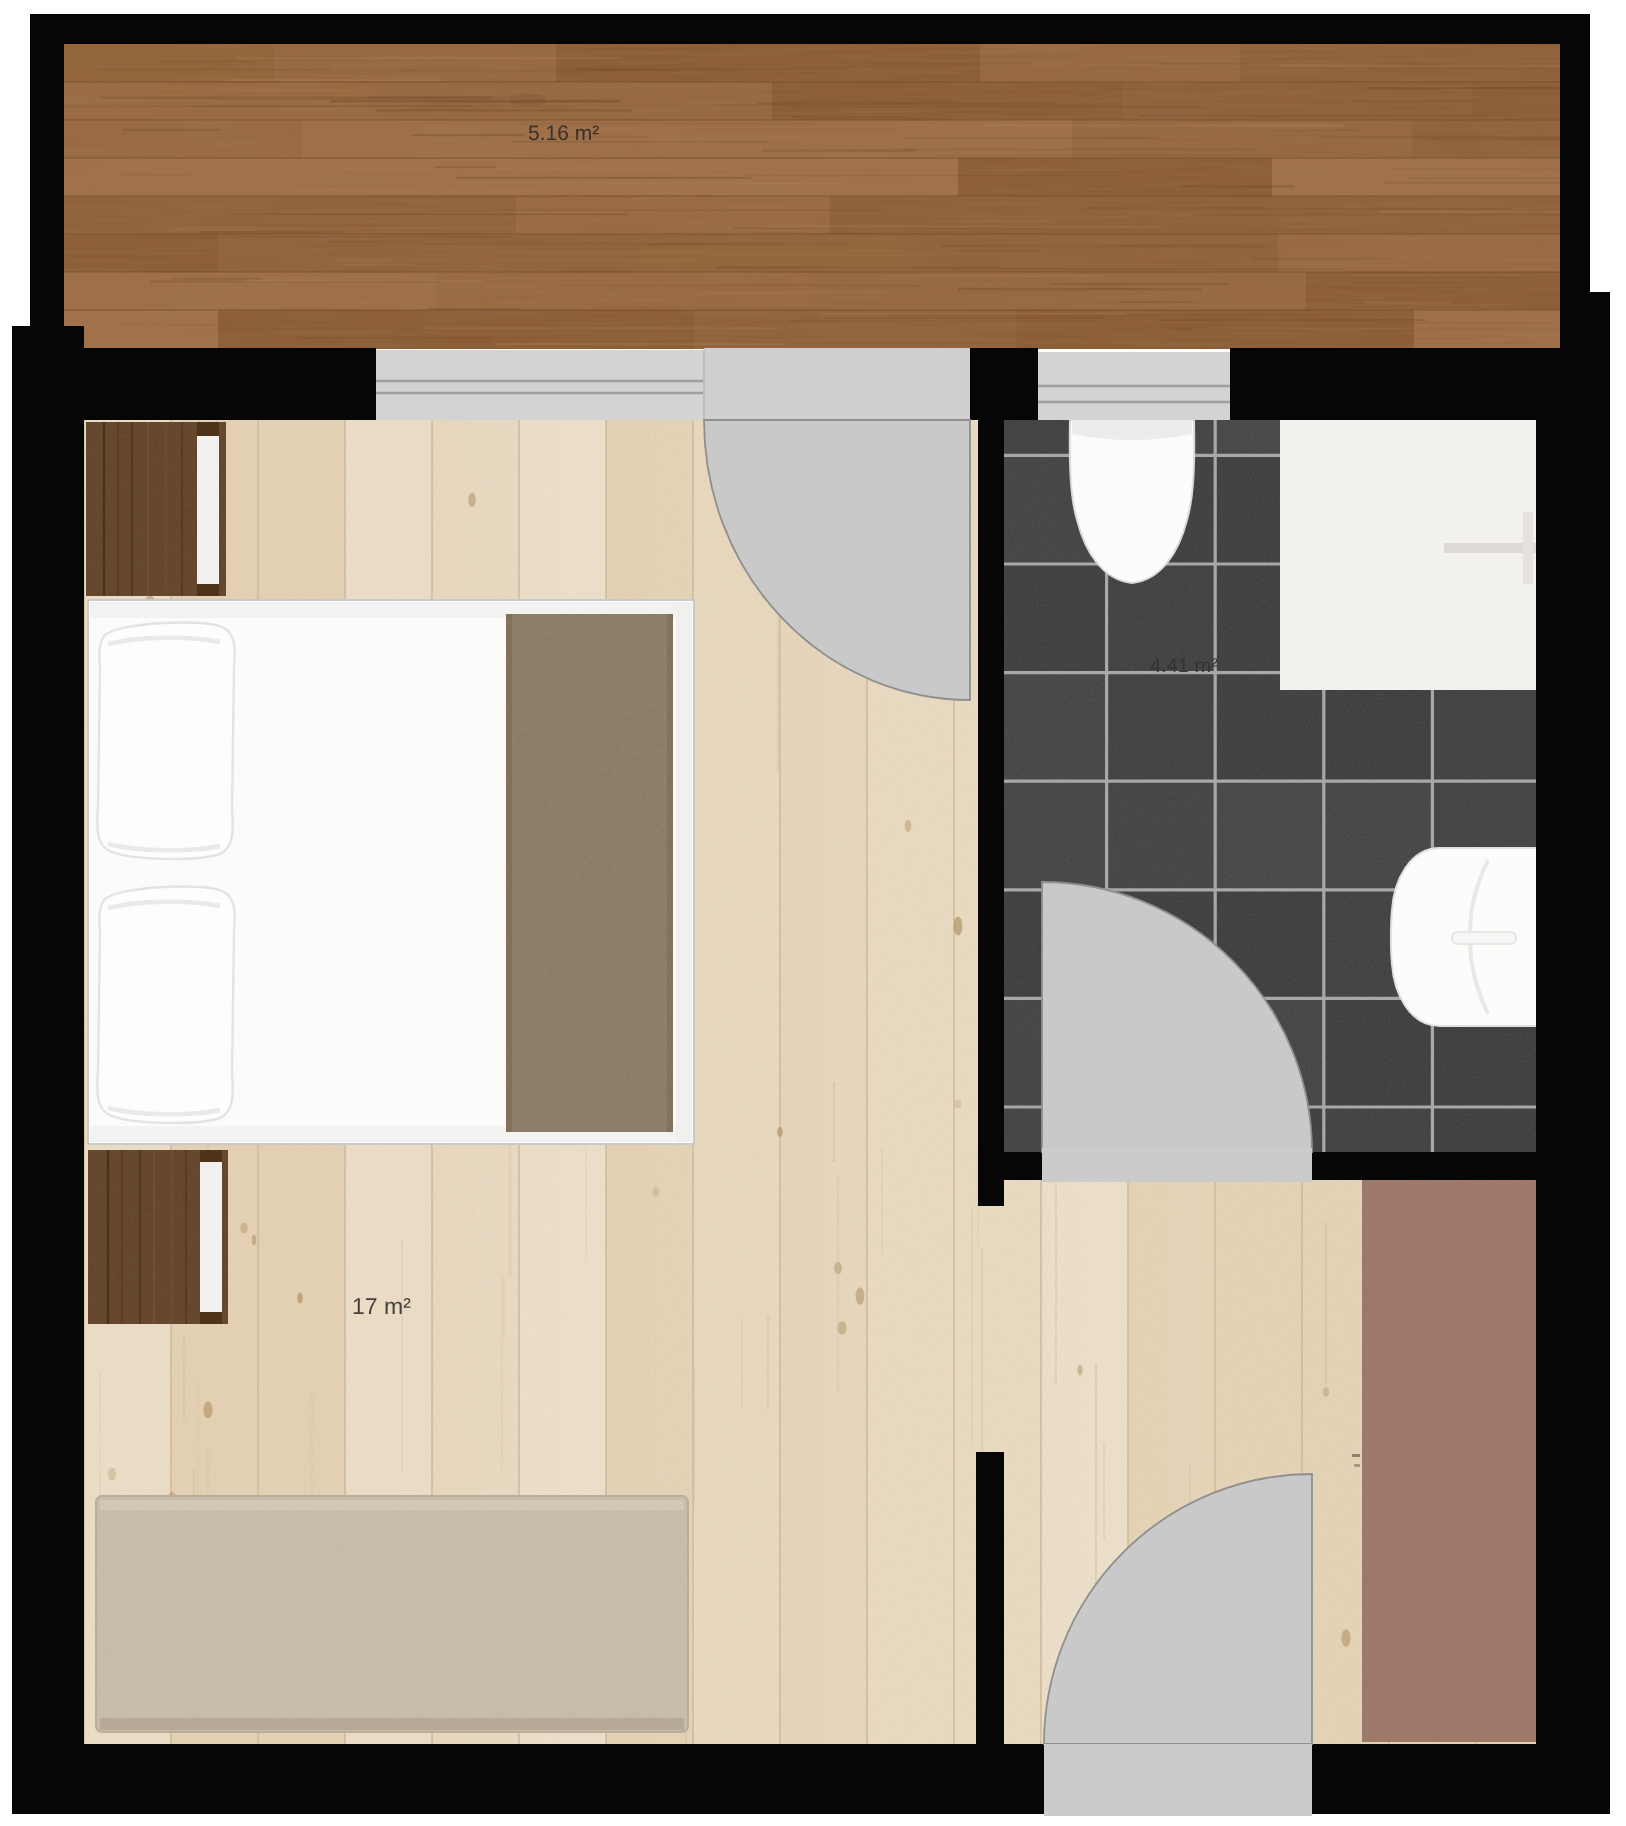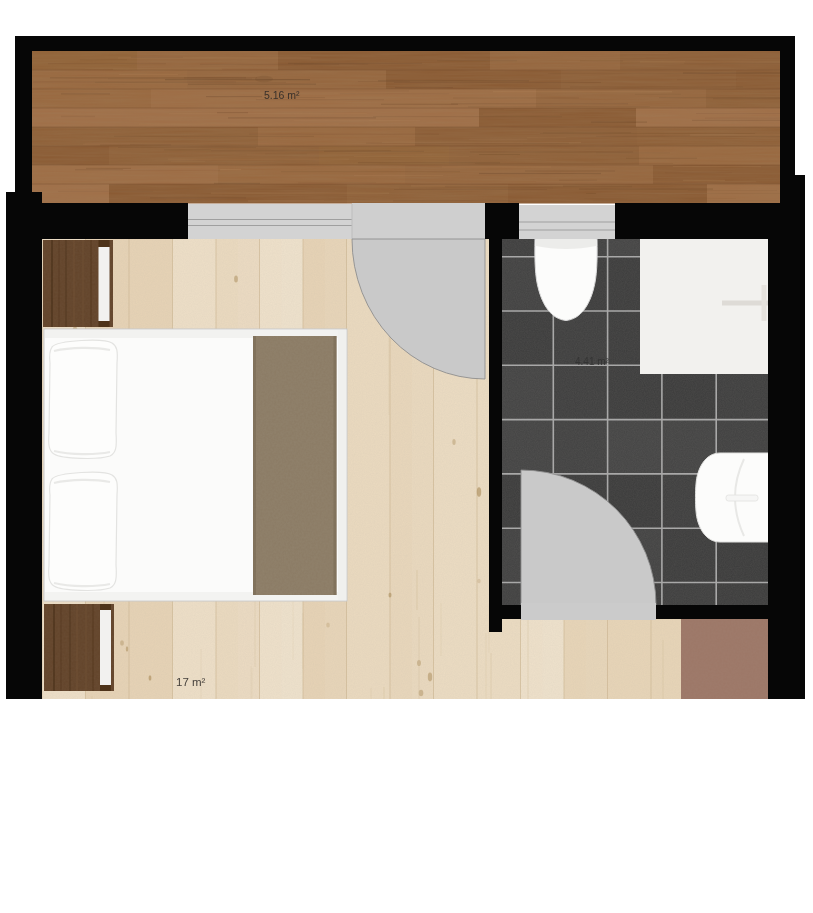--- a/index.html
+++ b/index.html
@@ -1,16 +1,16 @@
 <!DOCTYPE html>
 <html><head>
 <meta charset="utf-8">
 <style>
 html,body{margin:0;padding:0;background:#ffffff;}
-#plan{position:relative;width:813px;height:670px;font-family:"Liberation Sans",sans-serif;margin-top:29px;}
+#plan{position:relative;width:813px;height:913px;font-family:"Liberation Sans",sans-serif;}
 </style>
 </head>
 <body>
 <div id="plan">
 <svg width="813" height="913" viewBox="0 0 813 913">
 <defs>
 <filter id="noise" x="0%" y="0%" width="100%" height="100%">
 <feTurbulence type="fractalNoise" baseFrequency="0.9" numOctaves="2" stitchTiles="stitch" result="t"></feTurbulence>
 <feColorMatrix in="t" type="matrix" values="0 0 0 0 0.45 0 0 0 0 0.42 0 0 0 0 0.38 0 0 0 0.5 0"></feColorMatrix>
 </filter>

